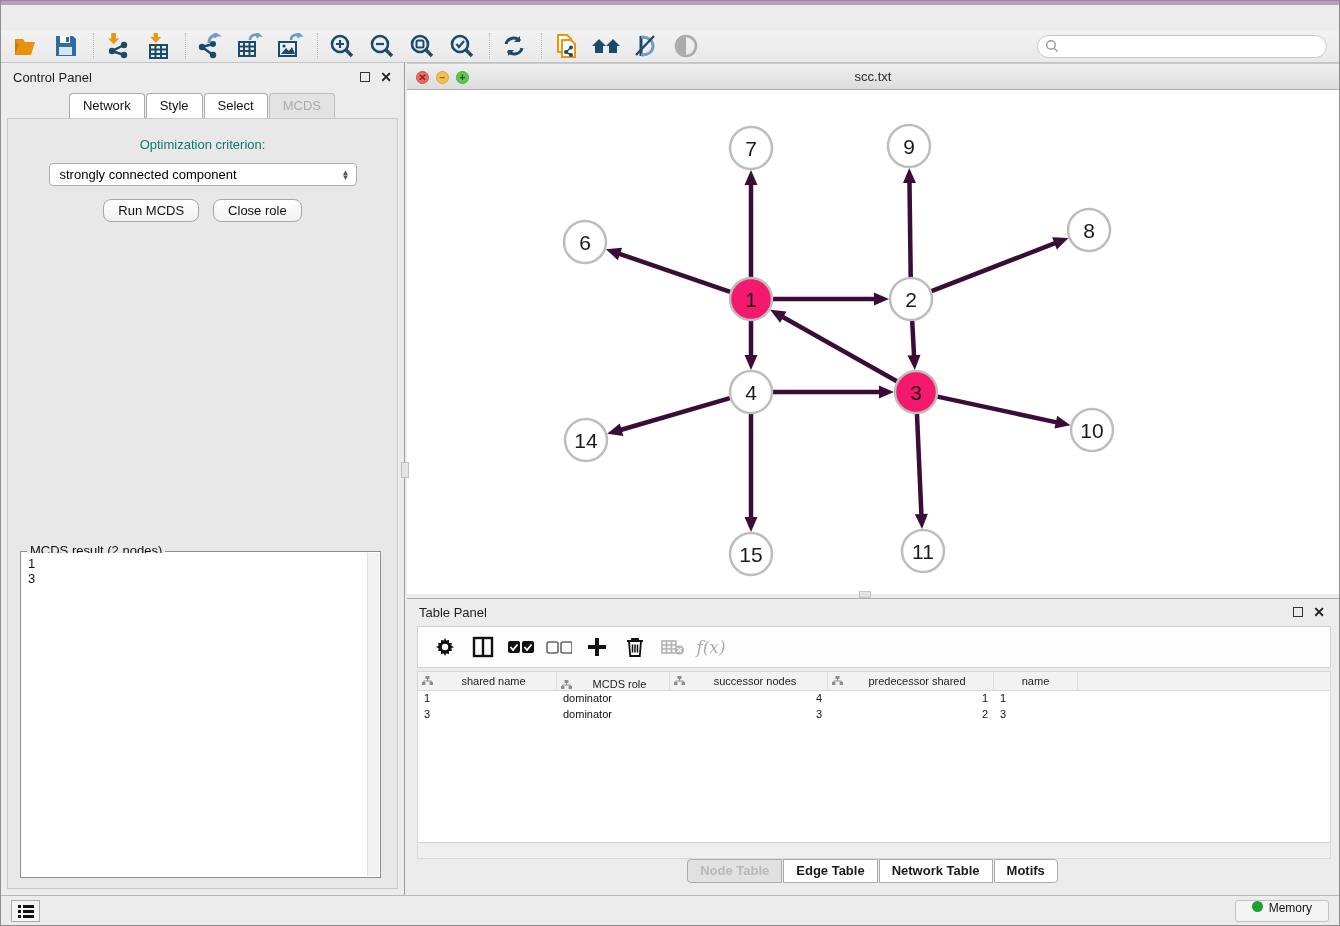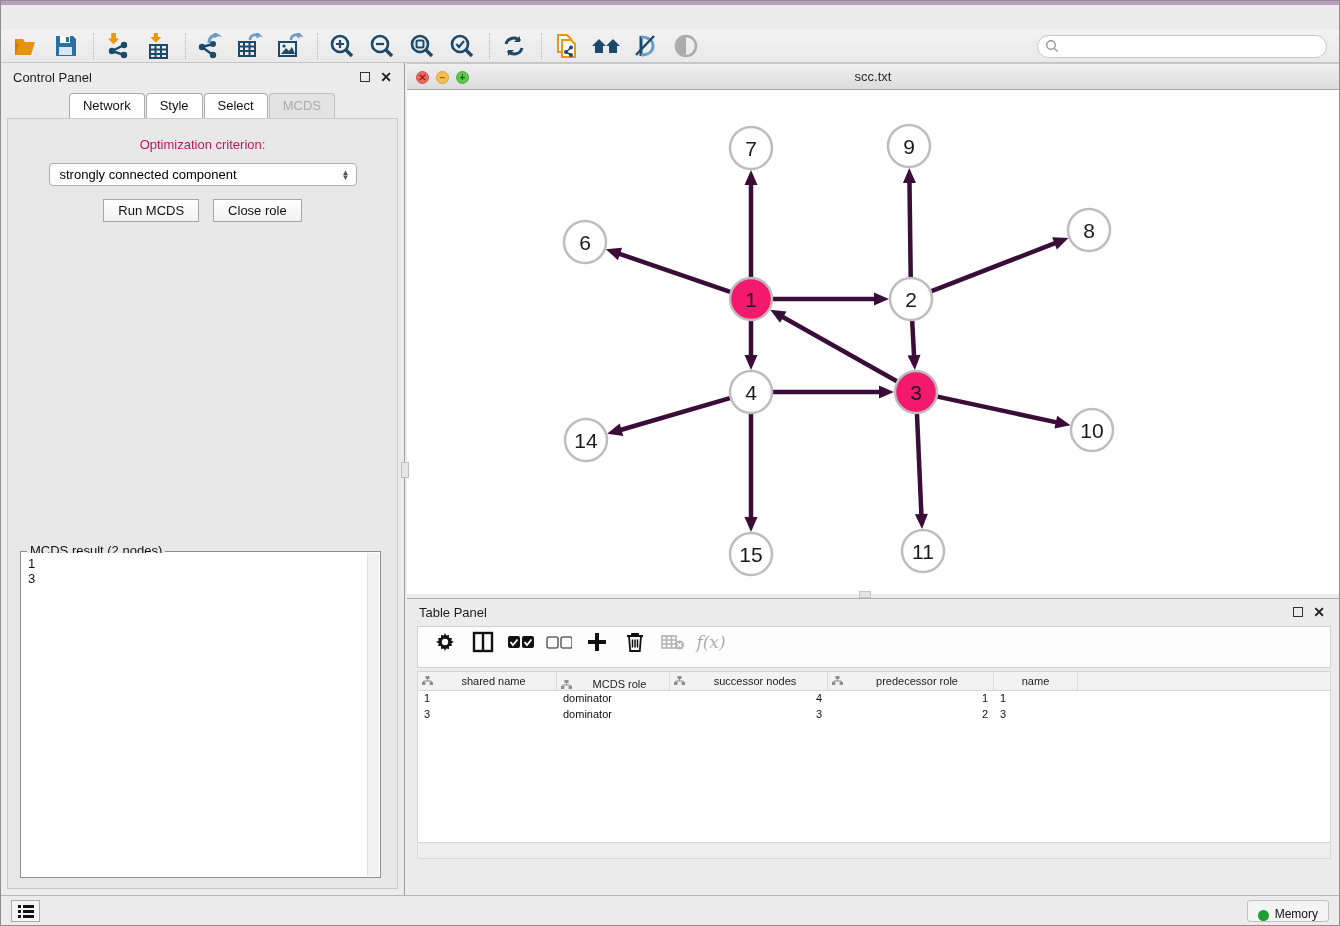--- a/index.html
+++ b/index.html
@@ -24,26 +24,26 @@
   .control-panel { position:absolute; top:62px; left:0; width:404px; bottom:30px; background:#ECECEC; border-right:1px solid #9C9C9C; }
   .panel-head { height:28px; display:flex; align-items:center; padding:0 12px;gap:40px; }
   .panel-head .panel-title { font-size:13px; color:#1E1E1E; }
   .panel-head .head-icons { margin-left:auto; display:flex; gap:10px; align-items:center; }
   .float-ic { width:10px; height:10px; border:1.6px solid #333; display:inline-block; }
   .close-ic { font-size:14px; font-weight:bold; color:#222; line-height:10px; }
   .tabs-row { display:flex; justify-content:center; margin-top:2px; position:relative; z-index:2; }
   .tab { background:#FFF; border:1px solid #ABABAB; border-bottom:none; padding:4px 13px 5px; font-size:13px; color:#111; border-radius:4px 4px 0 0; margin-right:1px; cursor:pointer; }
   .tab.active { background:#E4E3E4; color:#ABABAB; border-color:#BDBDBD; }
   .cp-body { position:absolute; left:6px; right:6px; top:55px; bottom:6px; background:#E9E8E9; border:1px solid #C9C9C9; }
-  .opt-label { text-align:center; margin-top:18px; font-size:13px; color:#be185d; }
+  .opt-label { text-align:center; margin-top:18px; font-size:13px; color:#0f766e; }
   .select-box { margin:11px auto 0; width:308px; height:23px; background:#FFF; border:1px solid #ADADAD; border-radius:4px; display:flex; align-items:center; padding:0 6px 0 10px; font-size:13px; cursor:pointer; }
   .select-box .sel-text { flex:1; }
   .stepper { display:flex; flex-direction:column; line-height:5px; font-size:8px; color:#555; }
   .btn-row { display:flex; justify-content:center; gap:14px; margin-top:13px; }
-  .mac-btn { background:linear-gradient(#FFFFFF,#F1F1F1); border:1px solid #A6A6A6; border-radius:0; font-size:13px; padding:3px 14px; color:#111; cursor:pointer; }
+  .mac-btn { background:linear-gradient(#FFFFFF,#F1F1F1); border:1px solid #A6A6A6; border-radius:8px; font-size:13px; padding:3px 14px; color:#111; cursor:pointer; }
   .result-group { position:absolute; left:12px; right:16px; top:432px; bottom:10px; border:1px solid #8F8F8F; background:#FFF; }
   .result-legend { position:absolute; top:-9px; left:6px; background:#E9E8E9; padding:0 3px; font-size:13px; color:#111; }
   .result-area { position:absolute; inset:1px 13px 1px 1px; background:#FFF; font-size:13px; color:#111; padding:3px 6px; white-space:pre-line; overflow:hidden; }
   .result-scroll { position:absolute; top:1px; bottom:1px; right:1px; width:12px; background:#F2F2F2; border-left:1px solid #E0E0E0; }
 
   
   .network-window { position:absolute; left:406px; top:62px; right:0; height:531px; }
   .nw-titlebar { position:relative; height:27px; background:linear-gradient(#EFEFEF,#DCDCDC); border-bottom:1px solid #ABABAB; border-top:1px solid #C9C9C9; }
   .nw-lights { position:absolute; left:9px; top:7px; display:flex; gap:7px; }
   .nw-dot { width:13px; height:13px; border-radius:50%; font-size:10px; font-weight:bold; display:flex; align-items:center; justify-content:center; }
@@ -52,41 +52,41 @@
   .nw-green { background:#61C454; border:1px solid #4CA83F; color:#16620B; }
   .nw-title { position:absolute; left:0; right:0; top:5px; text-align:center; font-size:13px; color:#2A2A2A; }
   .nw-canvas { position:relative; height:504px; background:#FFF; }
   .v-divider-handle { position:absolute; left:-7px; top:405px; width:8px; height:16px; background:#E5E5E5; border:1px solid #BFBFBF; }
   .h-divider-handle { position:absolute; left:452px; bottom:-4px; width:12px; height:7px; background:#E2E2E2; border:1px solid #C6C6C6; }
 
   
   .table-panel { position:absolute; left:406px; top:597px; right:0; height:287px; background:#ECECEC; border-top:1px solid #ADADAD; }
   .tp-head { height:26px; display:flex; align-items:center; padding:0 14px 0 12px; }
   .tp-head .panel-title { font-size:13px; color:#1E1E1E; }
-  .tp-toolbar { position:absolute; left:10px; right:8px; top:27px; height:42px; background:#FDFDFD; border:1px solid #D2D2D2; display:flex; align-items:flex-start; padding-left:12px; }
+  .tp-toolbar { position:absolute; left:10px; right:8px; top:27px; height:42px; background:#FDFDFD; border:1px solid #D2D2D2; display:flex; align-items:center; padding-left:12px; }
   .tp-ic { display:flex; align-items:center; justify-content:center; width:30px; height:30px; margin-right:8px; cursor:pointer; }
   .fx { font-family:"DejaVu Serif", serif; font-style:italic; font-size:17px; color:#ABABAB; }
   .tp-table { position:absolute; left:10px; right:8px; top:72px; bottom:42px; background:#FFF; border:1px solid #D6D6D6; overflow:hidden; }
   .t-header { display:flex; height:19px; background:#F3F2F3; border-bottom:1px solid #D9D9D9; }
   .t-hcell { display:flex; align-items:center; font-size:11px; color:#222; border-right:1px solid #DCDCDC; padding:0 4px; }
   .t-hcell .h-label { flex:1; text-align:center; }
   .t-row { display:flex; height:16px; background:#FFF; }
   .t-cell { font-size:11px; color:#111; padding:1px 6px; overflow:hidden; }
   .tree-ic { width:11px; height:10px; margin-right:2px; flex:none; }
   .tp-scrollstrip { position:absolute; left:10px; right:8px; bottom:26px; height:15px; background:#EFEFEF; border:1px solid #DADADA; border-top:none; }
   .tp-tabs { position:absolute; left:0; right:0; bottom:1px; height:25px; display:flex; justify-content:center; align-items:flex-start; }
   .tp-tab { background:#FFF; border:1px solid #ABABAB; padding:3px 12px 4px; font-size:13px; font-weight:bold; color:#1A1A1A; margin-right:1px; cursor:pointer; }
   .tp-tab:first-child { border-radius:4px 0 0 4px; }
   .tp-tab:last-child { border-radius:0 4px 4px 0; }
   .tp-tab.active { background:#E2E1E2; color:#B9B8B9; }
 
   
   .status-bar { position:absolute; left:0; right:0; bottom:0; height:30px; background:#ECECEC; border-top:1px solid #B7B7B7; }
   .console-btn { position:absolute; left:10px; top:4px; width:29px; height:22px; background:#F4F4F4; border:1px solid #ABABAB; display:flex; align-items:center; justify-content:center; cursor:pointer; }
-  .memory-btn { position:absolute; right:10px; top:4px; height:22px; background:#F4F4F4; border:1px solid #C2C2C2; border-radius:3px; display:flex; align-items:flex-end; gap:6px; padding:0 10px; font-size:12px; color:#111; cursor:pointer; }
+  .memory-btn { position:absolute; right:10px; top:4px; height:22px; background:#F4F4F4; border:1px solid #C2C2C2; border-radius:3px; display:flex; align-items:flex-start; gap:6px; padding:0 16px; font-size:12px; color:#111; cursor:pointer; }
   .mem-dot { width:11px; height:11px; border-radius:50%; background:#1E9E33; }
 </style>
 </head>
 <body>
 
 <div id="app">
 
   <div class="top-strip"></div>
 
 
@@ -439,21 +439,21 @@
           </div>
           <div class="t-hcell" style="width: 166px;">
             <svg class="tree-ic" viewBox="0 0 11 10">
               <g fill="#8E8E8E">
                 <rect x="3.5" y="0" width="4" height="3"></rect>
                 <rect x="0" y="6" width="3.4" height="3"></rect>
                 <rect x="7.6" y="6" width="3.4" height="3"></rect>
                 <path d="M5.5 3v2M1.7 6V5h7.6v1" stroke="#8E8E8E" fill="none" stroke-width="1"></path>
               </g>
             </svg>
-            <span class="h-label">predecessor role</span>
+            <span class="h-label">predecessor shared</span>
           </div>
           <div class="t-hcell" style="width: 84px;">
             <span class="h-label">name</span>
           </div>
         </div>
       <div id="table-body">
           <div class="t-row">
             <div class="t-cell" style="width: 139px; text-align: left;">1</div>
             <div class="t-cell" style="width: 113px; text-align: left;">dominator</div>
             <div class="t-cell" style="width: 158px; text-align: right;">4</div>
@@ -463,20 +463,26 @@
           <div class="t-row">
             <div class="t-cell" style="width: 139px; text-align: left;">3</div>
             <div class="t-cell" style="width: 113px; text-align: left;">dominator</div>
             <div class="t-cell" style="width: 158px; text-align: right;">3</div>
             <div class="t-cell" style="width: 166px; text-align: right;">2</div>
             <div class="t-cell" style="width: 84px; text-align: left;">3</div>
           </div>
         </div>
     </div>
     <div class="tp-scrollstrip"></div>
+    <div class="tp-tabs" id="tp-tabs">
+        <span class="tp-tab active">Node Table</span>
+        <span class="tp-tab">Edge Table</span>
+        <span class="tp-tab">Network Table</span>
+        <span class="tp-tab">Motifs</span>
+      </div>
   </div>
 
   <div class="status-bar">
     <span class="console-btn">
       <svg width="16" height="13" viewBox="0 0 16 13">
           <g fill="#111">
             <rect x="0" y="0" width="3" height="3"></rect>
             <rect x="5" y="0" width="11" height="3"></rect>
             <rect x="0" y="5" width="3" height="3"></rect>
             <rect x="5" y="5" width="11" height="3"></rect>

